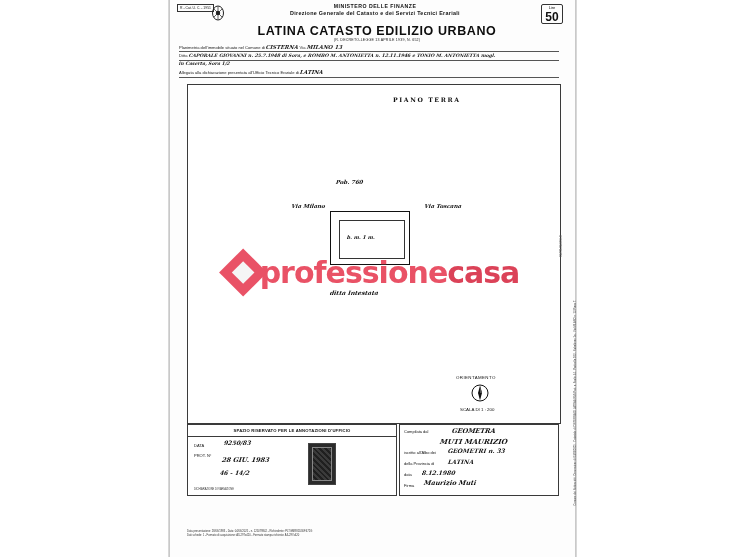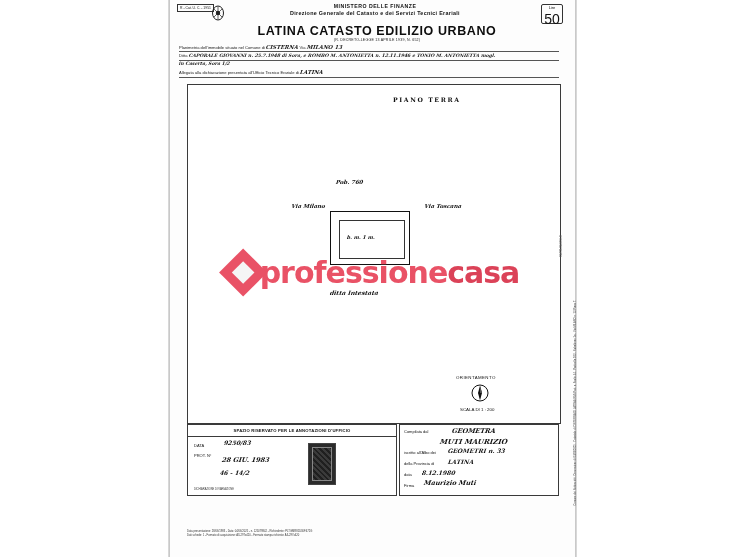--- a/index.html
+++ b/index.html
@@ -95,21 +95,21 @@
     height: 20px;
     border: 1px solid #333;
     border-radius: 2px;
     text-align: center;
     font-size: 4px;
     color: #111;
     line-height: 1.15;
     padding-top: 1px;
     box-sizing: border-box;
   }
-  .lire-box .amt { font-size: 14px; font-weight: normal; }
+  .lire-box .amt { font-size: 12px; font-weight: bold; }
   .hdr-left-code {
     position: absolute;
     left: 0px;
     top: 2px;
     font-size: 3.4px;
     border: 1px solid #333;
     padding: 1px 2px;
     color: #111;
   }
   .formline {

